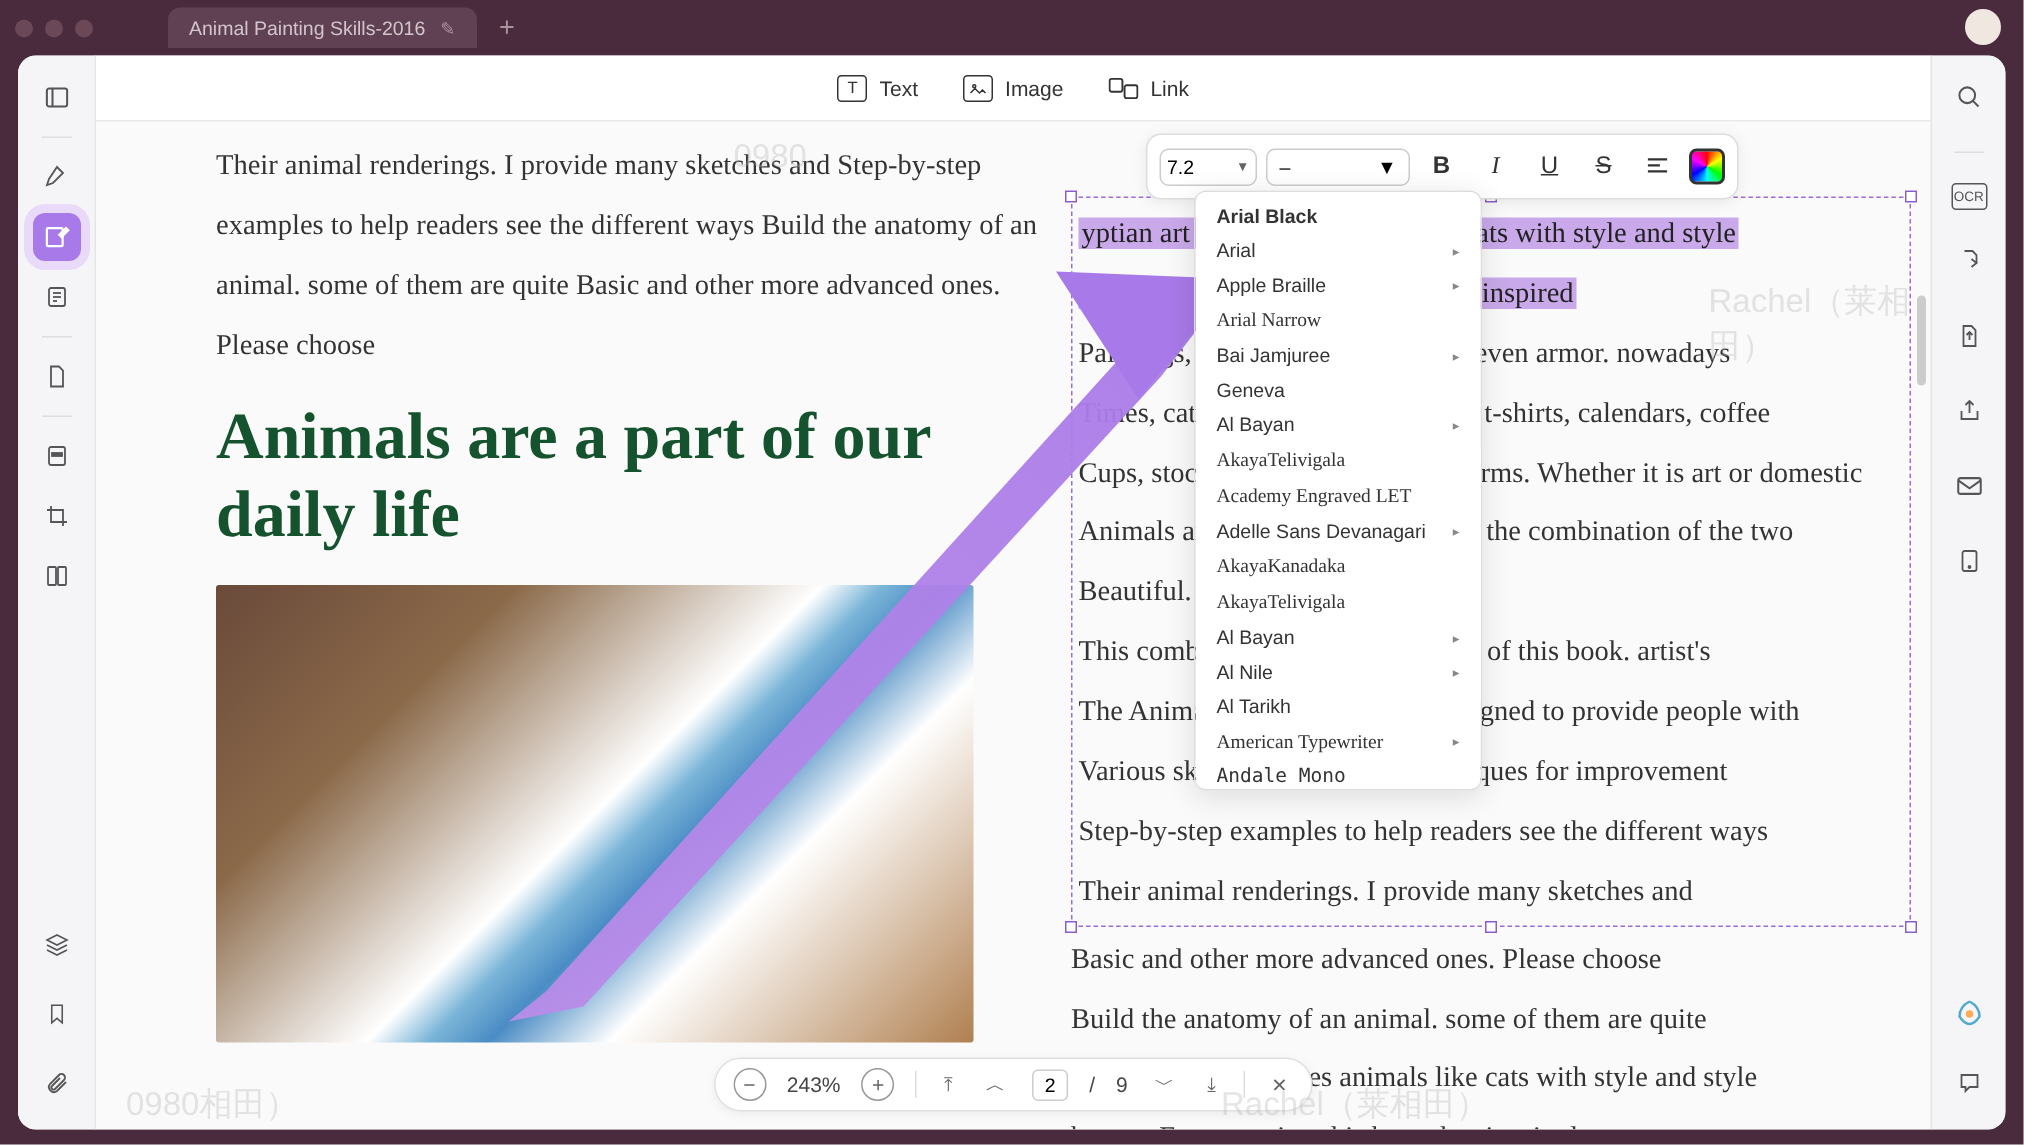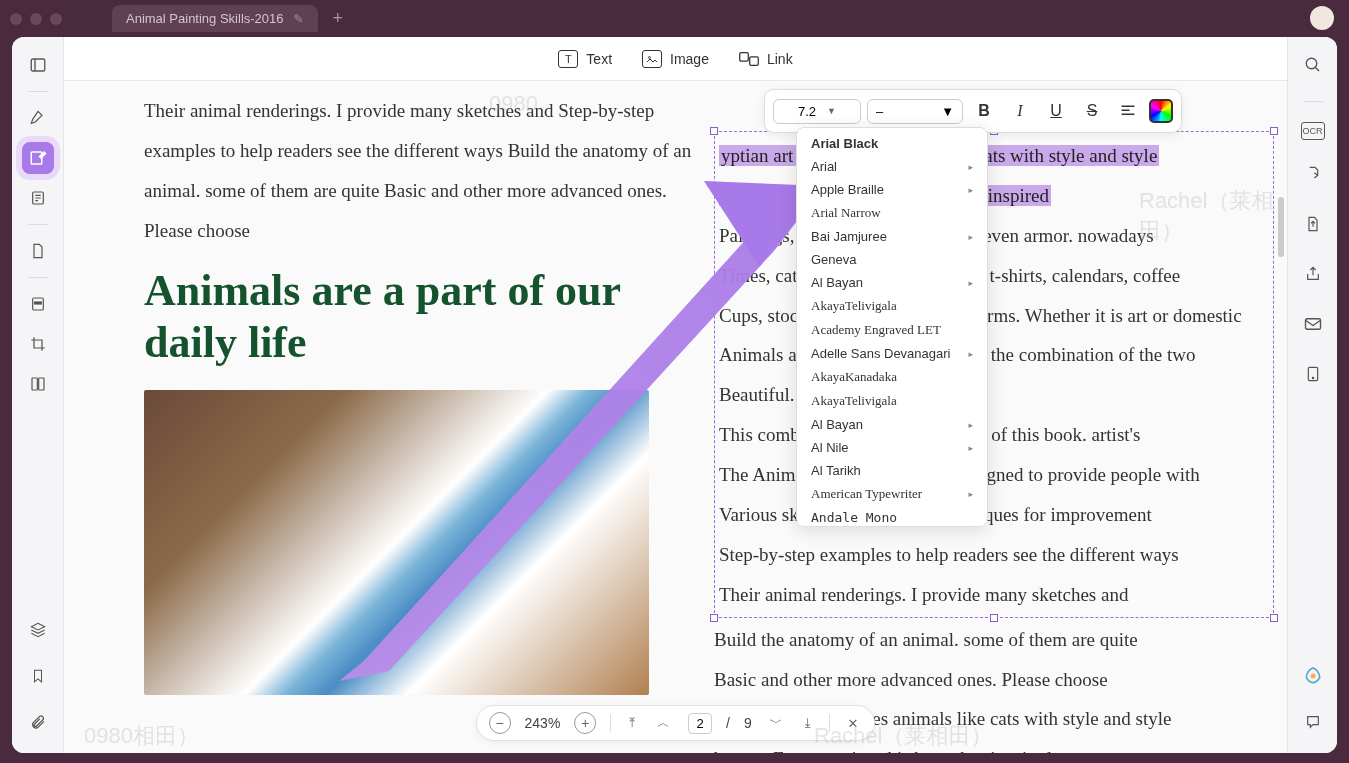--- a/index.html
+++ b/index.html
@@ -201,25 +201,25 @@
   padding: 6px 8px;
   display: flex;
   align-items: center;
   gap: 6px;
   box-shadow: 0 2px 10px rgba(0,0,0,0.08);
   z-index: 10;
 }
 .ft-select {
   border: 1px solid #ccc;
   border-radius: 6px;
-  padding: 4px 24px;
+  padding: 4px 4px;
   font-size: 13px;
   display: flex;
   align-items: center;
-  gap: 11px;
+  gap: 28px;
   background: white;
   min-width: 50px;
 }
 .ft-select .caret { font-size: 9px; color: #666; }
 .ft-empty-select {
   border: 1px solid #ccc;
   border-radius: 6px;
   padding: 4px 8px;
   display: flex;
   align-items: center;
@@ -492,22 +492,22 @@
               <div class="doc-para">Animals and birds or wild animals, the combination of the two</div>
               <div class="doc-para">Beautiful.</div>
               <div class="doc-para">This combination is the main focus of this book. artist's</div>
               <div class="doc-para">The Animals Drawing Book is designed to provide people with</div>
               <div class="doc-para">Various skill levels, tips and techniques for improvement</div>
               <div class="doc-para">Step-by-step examples to help readers see the different ways</div>
               <div class="doc-para">Their animal renderings. I provide many sketches and</div>
             </div>
         </div>
         <div id="right-lines-rest">
+            <div class="doc-para">Basic and other more advanced ones. Please choose</div>
             <div class="doc-para">Build the anatomy of an animal. some of them are quite</div>
-            <div class="doc-para">Basic and other more advanced ones. Please choose</div>
             <div class="doc-para">Egyptian art celebrates animals like cats with style and style</div>
             <div class="doc-para">beauty. For centuries, this horse has inspired</div>
           </div>
       </div>
 
       <svg class="big-arrow" viewBox="0 0 550 560">
         <defs>
           <linearGradient id="ag" x1="0" y1="1" x2="1" y2="0">
             <stop offset="0" stop-color="#b98de9"></stop>
             <stop offset="1" stop-color="#a879e8"></stop>

